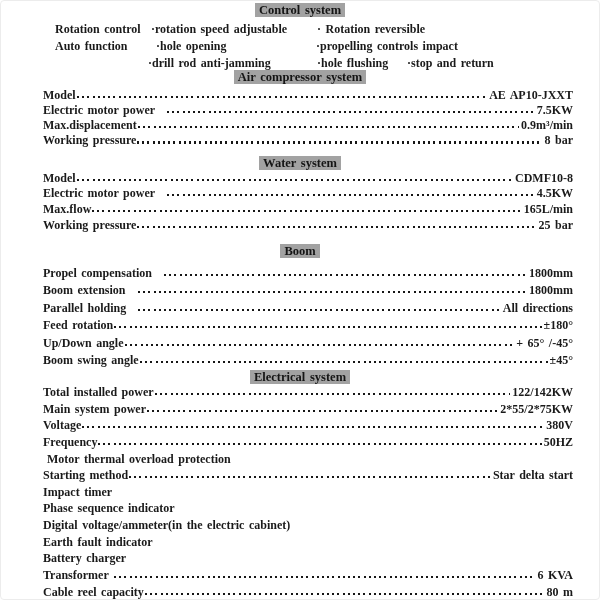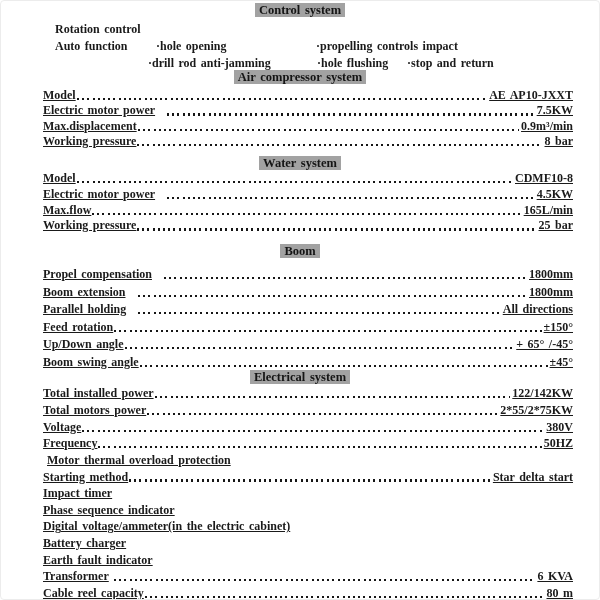--- a/index.html
+++ b/index.html
@@ -46,24 +46,23 @@
     position: absolute;
     left: 0; right: 0;
     height: 14px;
     text-align: right;
   }
   .ctl { position: absolute; white-space: nowrap; }
   
   .rows { position: absolute; left: 42px; right: 26px; }
   .srow {
     display: flex;
-    align-items: center;
+    align-items: flex-start;
     height: var(--rh, 16px);
     white-space: nowrap;
-    text-decoration: underline;
   }
   .leader {
     flex: 1;
     height: 2.2px;
     margin: 8px 2px 0 1px;
     background-image: repeating-linear-gradient(
       to right,
       var(--dot-color) 0px, var(--dot-color) 2px,
       transparent 2px, transparent 5.2px);
   }
@@ -74,20 +73,22 @@
 </head>
 <body>
 
 <div class="page">
 
   <div class="hdr" style="top:2px">
     <span class="hdr-badge">Control system</span>
   </div>
   <div class="ctl-row" style="top:21px">
     <span class="ctl" style="left:54px">Rotation control</span>
+    <span class="ctl" style="left:150px">·rotation speed adjustable</span>
+    <span class="ctl" style="left:316px">· Rotation reversible</span>
   </div>
   <div class="ctl-row" style="top:38px">
     <span class="ctl" style="left:54px">Auto function</span>
     <span class="ctl" style="left:155px">·hole opening</span>
     <span class="ctl" style="left:315px">·propelling controls impact</span>
   </div>
   <div class="ctl-row" style="top:55px">
     <span class="ctl" style="left:147px">·drill rod anti-jamming</span>
     <span class="ctl" style="left:316px">·hole flushing</span>
     <span class="ctl" style="left:406px">·stop and return</span>
@@ -160,21 +161,21 @@
       <span class="val">1800mm</span>
     </div>
     <div class="srow">
       <span class="lab">Parallel holding</span>
       <span class="leader ml"></span>
       <span class="val">All directions</span>
     </div>
     <div class="srow">
       <span class="lab">Feed rotation</span>
       <span class="leader"></span>
-      <span class="val">±150°</span>
+      <span class="val">±180°</span>
     </div>
     <div class="srow">
       <span class="lab">Up/Down angle</span>
       <span class="leader"></span>
       <span class="val">+ 65° /-45°</span>
     </div>
     <div class="srow">
       <span class="lab">Boom swing angle</span>
       <span class="leader"></span>
       <span class="val">±45°</span>
@@ -184,21 +185,21 @@
   <div class="hdr" style="top:369px">
     <span class="hdr-badge">Electrical system</span>
   </div>
   <div class="rows" style="top:384px; --rh:16.65px">
     <div class="srow">
       <span class="lab">Total installed power</span>
       <span class="leader"></span>
       <span class="val">122/142KW</span>
     </div>
     <div class="srow">
-      <span class="lab">Total motors power</span>
+      <span class="lab">Main system power</span>
       <span class="leader"></span>
       <span class="val">2*55/2*75KW</span>
     </div>
     <div class="srow">
       <span class="lab">Voltage</span>
       <span class="leader"></span>
       <span class="val">380V</span>
     </div>
     <div class="srow">
       <span class="lab">Frequency</span>
@@ -216,24 +217,24 @@
     <div class="srow">
       <span class="lab">Impact timer</span>
     </div>
     <div class="srow">
       <span class="lab">Phase sequence indicator</span>
     </div>
     <div class="srow">
       <span class="lab">Digital voltage/ammeter(in the electric cabinet)</span>
     </div>
     <div class="srow">
+      <span class="lab">Earth fault indicator</span>
+    </div>
+    <div class="srow">
       <span class="lab">Battery charger</span>
-    </div>
-    <div class="srow">
-      <span class="lab">Earth fault indicator</span>
     </div>
     <div class="srow">
       <span class="lab">Transformer</span>
       <span class="leader ml-sm"></span>
       <span class="val">6 KVA</span>
     </div>
     <div class="srow">
       <span class="lab">Cable reel capacity</span>
       <span class="leader"></span>
       <span class="val">80 m</span>

